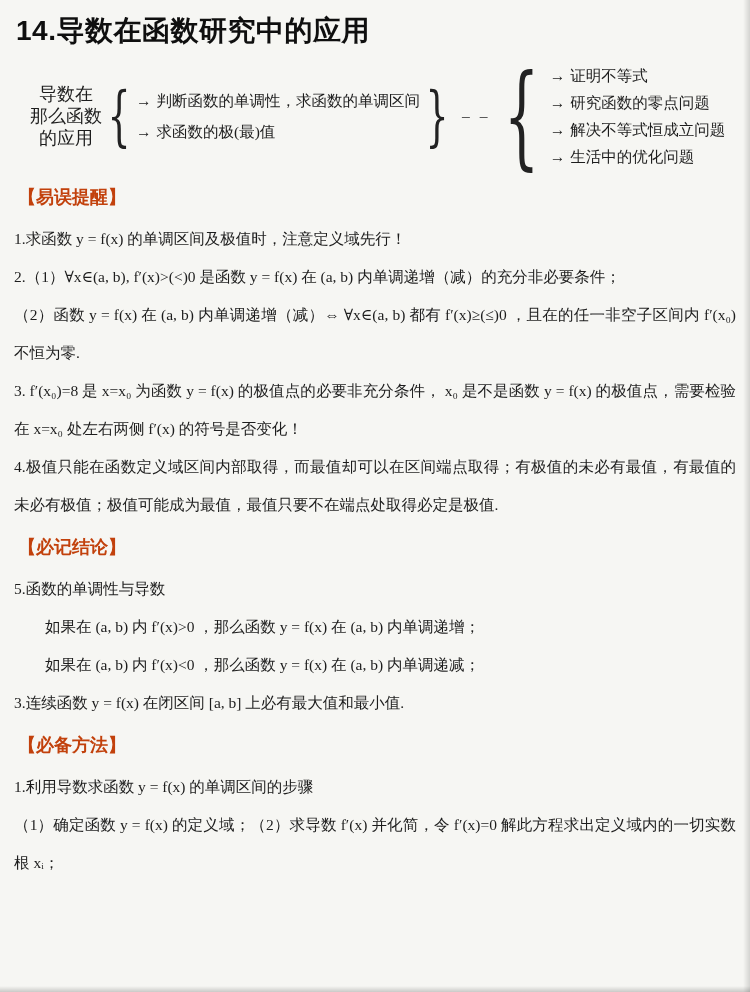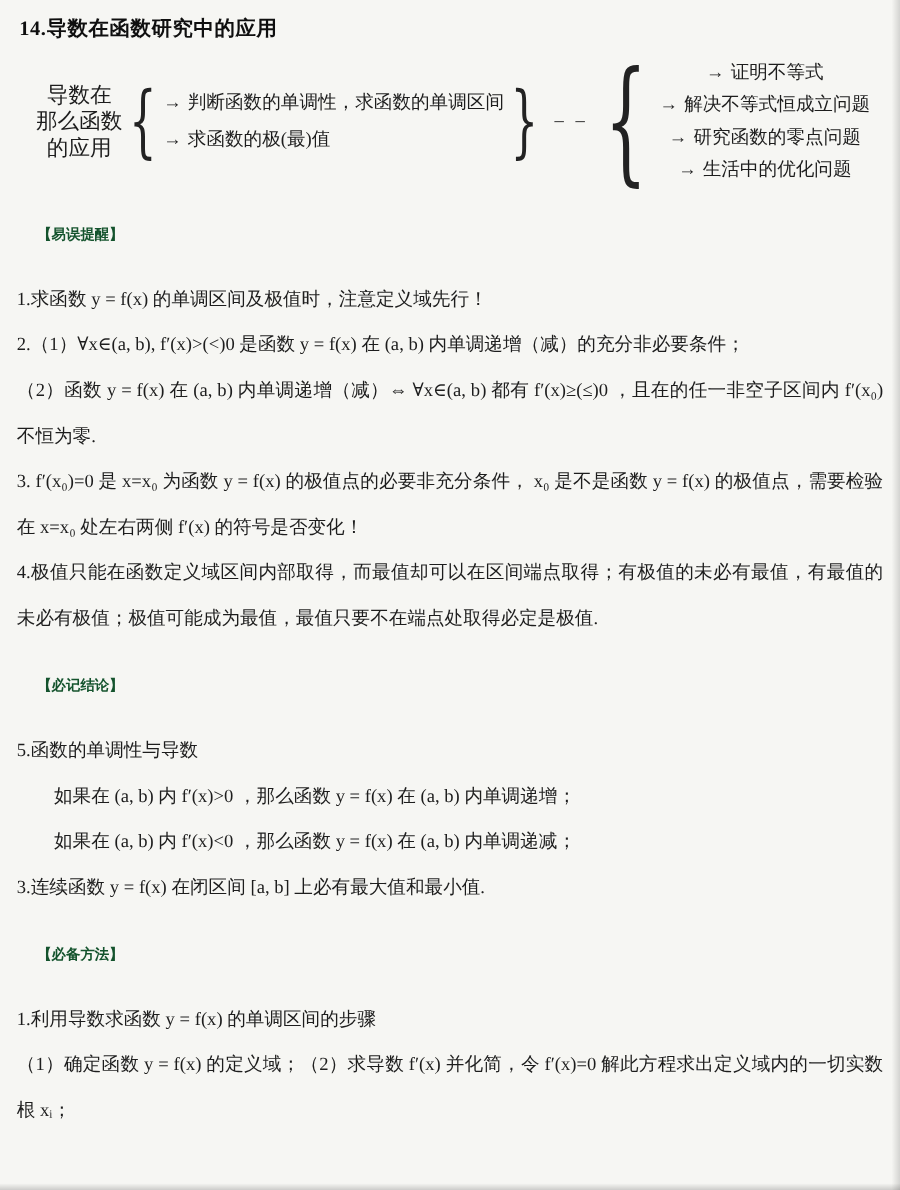--- a/index.html
+++ b/index.html
@@ -8,22 +8,22 @@
     background:#f6f6f3;
     overflow:hidden;
     position:relative;
     font-family:"Liberation Serif","DejaVu Serif","DejaVu Sans",serif;
     color:#1d1d1d;
   }
   .page { padding:10px 14px 0 14px; font-size:15.5px; }
 
   
   h1.doc-title {
-    font-family:Liberation Serif, serif;
-    font-size:17px; font-weight:bold; color:#0f0f0f;
+    font-family:Liberation Sans, sans-serif;
+    font-size:28px; font-weight:bold; color:#0f0f0f;
     margin:2px 0 8px 2px; letter-spacing:0.5px;
   }
 
   
   .diagram {
     display:flex; align-items:center;
     height:116px; margin:0 0 4px 0;
   }
   .subject {
     text-align:center; font-size:18px; line-height:22px;
@@ -31,28 +31,28 @@
   }
   .brace {
     display:inline-block; line-height:0.95;
     font-family:"DejaVu Serif","Liberation Serif",serif;
     font-weight:normal; color:#222;
   }
   .brace-2 { font-size:66px; transform:scaleX(0.55); margin:0 -4px; }
   .brace-4 { font-size:112px; transform:scaleX(0.5); margin:0 -8px; }
   .branches { display:flex; flex-direction:column; }
   .branches.mid .branch-row { line-height:31px; white-space:nowrap; }
-  .branches.right .branch-row { line-height:27px; white-space:nowrap;text-align:center; }
+  .branches.right .branch-row { line-height:27px; white-space:nowrap; }
   .arrow-glyph { margin-right:5px; }
   .connector { letter-spacing:3px; margin:0 4px 0 8px; white-space:nowrap; color:#222; }
 
   
   .sec-header {
-    font-size:12px; font-weight:bold; color:#14532d;
-    margin:17px; line-height:38px;
+    font-size:18px; font-weight:bold; color:#c2410c;
+    margin:4px; line-height:38px;
   }
   .para { margin:0; line-height:38px; text-align:justify; }
   .para.indent { text-indent:2em; }
 
   
   .edge-right {
     position:absolute; top:0; right:0; width:7px; height:100%;
     background:linear-gradient(to right, rgba(0,0,0,0), rgba(0,0,0,0.14));
     pointer-events:none;
   }
@@ -85,37 +85,37 @@
       </div>
     </div>
     <span class="brace brace-2">}</span>
     <span class="connector">– –</span>
     <span class="brace brace-4">{</span>
     <div class="branches right">
       <div class="branch-row">
         <span class="arrow-glyph">→</span><span>证明不等式</span>
       </div>
       <div class="branch-row">
-        <span class="arrow-glyph">→</span><span>解决不等式恒成立问题</span>
+        <span class="arrow-glyph">→</span><span>研究函数的零点问题</span>
       </div>
       <div class="branch-row">
-        <span class="arrow-glyph">→</span><span>研究函数的零点问题</span>
+        <span class="arrow-glyph">→</span><span>解决不等式恒成立问题</span>
       </div>
       <div class="branch-row">
         <span class="arrow-glyph">→</span><span>生活中的优化问题</span>
       </div>
     </div>
   </div>
 
   <section>
     <h2 class="sec-header">【易误提醒】</h2>
     <p class="para">1.求函数 y = f(x) 的单调区间及极值时，注意定义域先行！</p>
     <p class="para">2.（1）∀x∈(a, b), f′(x)&gt;(&lt;)0 是函数 y = f(x) 在 (a, b) 内单调递增（减）的充分非必要条件；</p>
     <p class="para">（2）函数 y = f(x) 在 (a, b) 内单调递增（减）⇔ ∀x∈(a, b) 都有 f′(x)≥(≤)0 ，且在的任一非空子区间内 f′(x₀) 不恒为零.</p>
-    <p class="para">3. f′(x₀)=0 是 x=x₀ 为函数 y = f(x) 的极值点的必要非充分条件， x₀ 是不是函数 y = f(x) 的极值点，需要检验在 x=x₀ 处左右两侧 f′(x) 的符号是否变化！</p>
+    <p class="para">3. f′(x₀)=8 是 x=x₀ 为函数 y = f(x) 的极值点的必要非充分条件， x₀ 是不是函数 y = f(x) 的极值点，需要检验在 x=x₀ 处左右两侧 f′(x) 的符号是否变化！</p>
     <p class="para">4.极值只能在函数定义域区间内部取得，而最值却可以在区间端点取得；有极值的未必有最值，有最值的未必有极值；极值可能成为最值，最值只要不在端点处取得必定是极值.</p>
   </section>
 
   <section>
     <h2 class="sec-header">【必记结论】</h2>
     <p class="para">5.函数的单调性与导数</p>
     <p class="para indent">如果在 (a, b) 内 f′(x)&gt;0 ，那么函数 y = f(x) 在 (a, b) 内单调递增；</p>
     <p class="para indent">如果在 (a, b) 内 f′(x)&lt;0 ，那么函数 y = f(x) 在 (a, b) 内单调递减；</p>
     <p class="para">3.连续函数 y = f(x) 在闭区间 [a, b] 上必有最大值和最小值.</p>
   </section>

